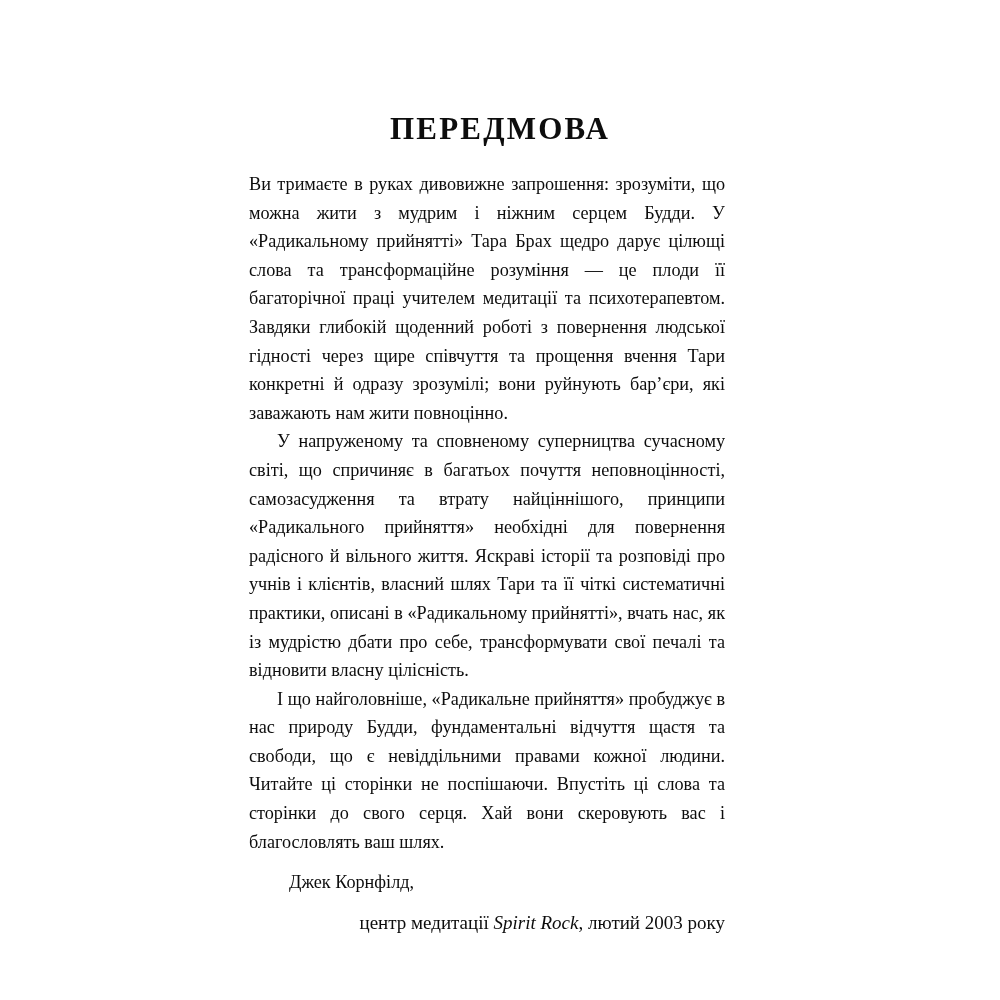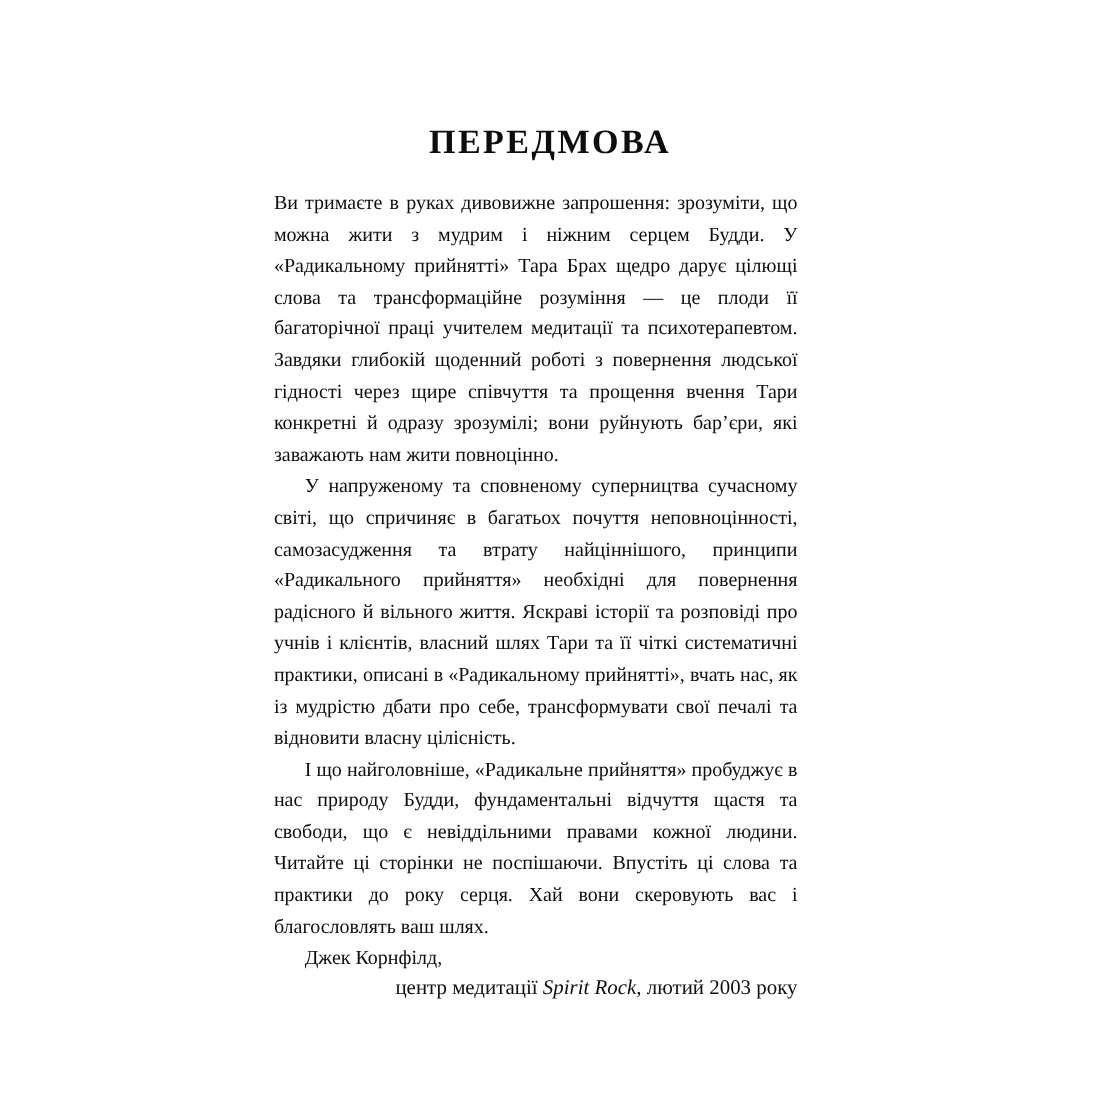--- a/index.html
+++ b/index.html
@@ -44,21 +44,21 @@
     line-height: 28.6px;
     text-align: justify;
     text-justify: inter-word;
     hyphens: manual;
     font-family: "Liberation Serif", "DejaVu Serif", serif;
   }
   .para.indent {
     text-indent: 28px;
   }
   .signature {
-    margin: 0;
+    margin: 12px;
     font-size: 18.2px;
     line-height: 28.6px;
     text-indent: 28px;
     text-align: left;
     font-family: "Liberation Serif", "DejaVu Serif", serif;
   }
   .signature-line2 {
     margin: 0;
     font-size: 19px;
     line-height: 28.6px;
@@ -73,18 +73,18 @@
 </head>
 <body>
 
 <div class="page">
 
   <h1 class="page-title">ПЕРЕДМОВА</h1>
 
   <div class="body-block">
     <p class="para">Ви тримаєте в руках дивовижне запрошення: зрозуміти, що можна жити з мудрим і ніжним серцем Будди. У «Радикальному прийнятті» Тара Брах щедро дарує цілющі слова та трансформаційне розуміння — це плоди її багаторічної праці учителем медитації та психотерапевтом. Завдяки глибокій щоденний роботі з повернення людської гідності через щире співчуття та прощення вчення Тари конкретні й одразу зрозумілі; вони руйнують бар’єри, які заважають нам жити повноцінно.</p>
     <p class="para indent">У напруженому та сповненому суперництва сучасному світі, що спричиняє в багатьох почуття неповноцінності, самозасудження та втрату найціннішого, принципи «Радикального прийняття» необхідні для повернення радісного й вільного життя. Яскраві історії та розповіді про учнів і клієнтів, власний шлях Тари та її чіткі систематичні практики, описані в «Радикальному прийнятті», вчать нас, як із мудрістю дбати про себе, трансформувати свої печалі та відновити власну цілісність.</p>
-    <p class="para indent">І що найголовніше, «Радикальне прийняття» пробуджує в нас природу Будди, фундаментальні відчуття щастя та свободи, що є невіддільними правами кожної людини. Читайте ці сторінки не поспішаючи. Впустіть ці слова та практики до року серця. Хай вони скеровують вас і благословлять ваш шлях.</p>
+    <p class="para indent">І що найголовніше, «Радикальне прийняття» пробуджує в нас природу Будди, фундаментальні відчуття щастя та свободи, що є невіддільними правами кожної людини. Читайте ці сторінки не поспішаючи. Впустіть ці слова та сторінки до свого серця. Хай вони скеровують вас і благословлять ваш шлях.</p>
     <p class="signature">Джек Корнфілд,</p>
     <p class="signature-line2"><span>центр медитації </span><span class="italic">Spirit Rock</span><span>, лютий 2003 року</span></p>
   </div>
 
 </div>
 
 </body></html>

